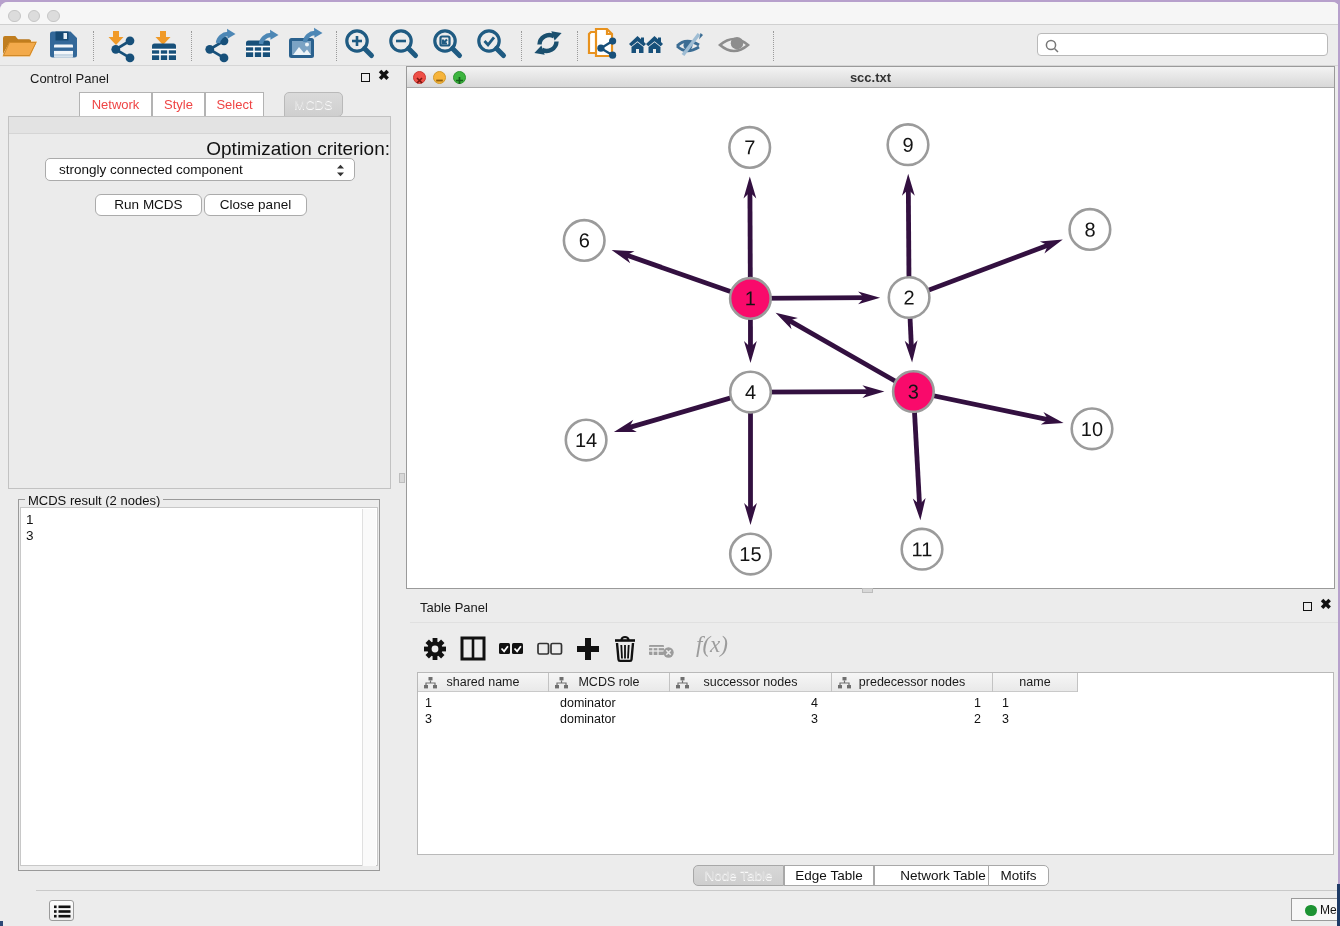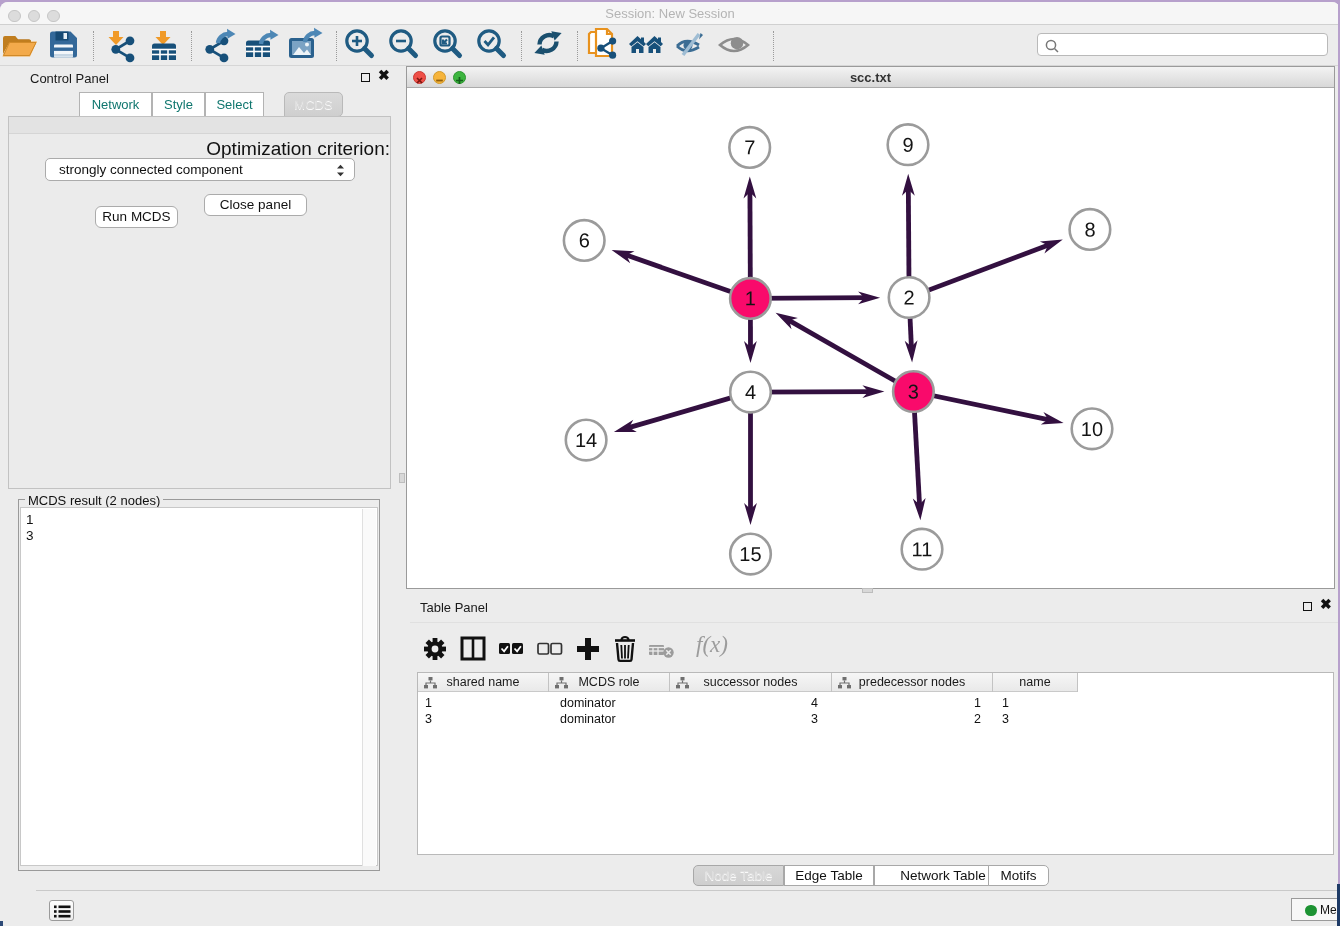--- a/index.html
+++ b/index.html
@@ -12,21 +12,21 @@
 #toolbar { position:absolute; left:0; top:25px; width:1340px; height:41px; background:#ececec; border-bottom:1px solid #d6d6d6; }
 .sep { position:absolute; top:6px; height:30px; width:0; border-left:1px dotted #9a9a9a; }
 .ticon { position:absolute; top:0px; }
 #searchbox { position:absolute; left:1037px; top:8px; width:291px; height:23px; background:#fff; border:1px solid #b9b9b9; border-radius:4px; }
 
 #cpanel { position:absolute; left:0; top:66px; width:396px; height:822px; background:#ececec; }
 #cpanel .hdr { position:absolute; left:30px; top:5px; font-size:13px; color:#1a1a1a; }
 .winbtn { position:absolute; top:6.5px; width:9px; height:9px; border:1.6px solid #111; }
 .xbtn { position:absolute; top:1px; font-size:14px; font-weight:bold; color:#111; }
 .tabrow { position:absolute; top:26px; left:0; width:100%; height:25px; }
-.tab { position:absolute; top:0; height:25px; background:#fff; border:1px solid #b3b3b3; font-size:13px; color:#0f766e; text-align:center; line-height:24px; }
+.tab { position:absolute; top:0; height:25px; background:#fff; border:1px solid #b3b3b3; font-size:13px; color:#ef4444; text-align:center; line-height:24px; }
 .tabsel { background:linear-gradient(#dadada,#cfcfcf); color:#d8d8d8; text-shadow:0 1px 0 #fafafa; border-radius:5px 5px 5px 0; border-color:#b9b9b9;margin-left:20px; }
 #cpcontent { position:absolute; left:8px; top:50px; width:383px; height:373px; border:1px solid #c2c2c2; background:#ebebeb; }
 #cpcontent .topstrip { position:absolute; top:0; left:0; width:100%; height:17px; background:#e3e3e3; border-bottom:1px solid #d5d5d5; }
 #optlabel { position:absolute; top:21px; width:100%; text-align:right; font-size:19px; color:#111; }
 #dropdown { position:absolute; left:36px; top:41px; width:310px; height:23px; background:#fff; border:1px solid #ababab; border-radius:5px; font-size:13.5px; color:#111; line-height:21px; padding-left:13px; }
 .btn { position:absolute; height:22px; background:#fff; border:1px solid #ababab; border-radius:6px; font-size:13.5px; color:#111; text-align:center; line-height:20px; }
 #mcdsbox { position:absolute; left:14px; top:427px; width:370px; height:380px; }
 #mcdsbox .frame { position:absolute; left:4px; top:6px; width:362px; height:372px; border:1px solid #9a9a9a; }
 #mcdsbox .lbl { position:absolute; left:11px; top:0px; background:#ececec; padding:0 3px; font-size:13px; color:#111; }
 #mcdslist { position:absolute; left:6px; top:14px; width:358px; height:359px; background:#fff; border:1px solid #c8c8c8; font-size:13.5px; color:#111; }
@@ -53,21 +53,20 @@
 #membtn { position:absolute; left:1255px; top:7px; width:73px; height:23px; background:#f7f7f7; border:1px solid #9a9a9a; font-size:12px; color:#111; }
 #memdot { position:absolute; left:13px; top:5.5px; width:11.5px; height:11.5px; background:#1d9333; border-radius:50%; }
 </style>
 </head>
 <body>
 <div id="win"></div>
 <div id="titlebar">
   <div class="tl" style="left:8px;"></div>
   <div class="tl" style="left:27.5px;"></div>
   <div class="tl" style="left:47px;"></div>
-  <div id="title">Session: New Session</div>
 </div>
 <div id="toolbar">
     <div class="sep" style="left:93px;"></div>
     <div class="sep" style="left:191px;"></div>
     <div class="sep" style="left:336px;"></div>
     <div class="sep" style="left:521px;"></div>
     <div class="sep" style="left:577px;"></div>
     <div class="sep" style="left:773px;"></div>
     <svg class="ticon" style="left:-1px;" width="44" height="40" viewBox="0 0 44 40">
 <path d="M6 11 h10 l3 3.5 h11 a2 2 0 0 1 2 2 v3 h-26 Z" fill="#a96e1c"></path>
@@ -230,21 +229,21 @@
     <div class="tab tabsel" style="left:264px; width:59px;">MCDS</div>
   </div>
   <div id="cpcontent">
     <div class="topstrip"></div>
     <div id="optlabel">Optimization criterion:</div>
     <div id="dropdown">strongly connected component
       <svg style="position:absolute; right:8px; top:4px;" width="11" height="15" viewBox="0 0 11 15">
         <path d="M2 5.6 L5.5 1.8 L9 5.6 Z M2 9.4 L5.5 13.2 L9 9.4 Z" fill="#333"></path>
       </svg>
     </div>
-    <div class="btn" style="left:86px; top:77px; width:83px;margin-top:12px;">Run MCDS</div>
+    <div class="btn" style="left:86px; top:77px; width:107px;">Run MCDS</div>
     <div class="btn" style="left:195px; top:77px; width:103px;">Close panel</div>
   </div>
   <div id="mcdsbox">
     <div class="frame"></div>
     <div class="lbl">MCDS result (2 nodes)</div>
     <div id="mcdslist">
       <div style="position:absolute; left:5px; top:4px;">1</div>
       <div style="position:absolute; left:5px; top:20px;">3</div>
       <div class="sb"></div>
     </div>

